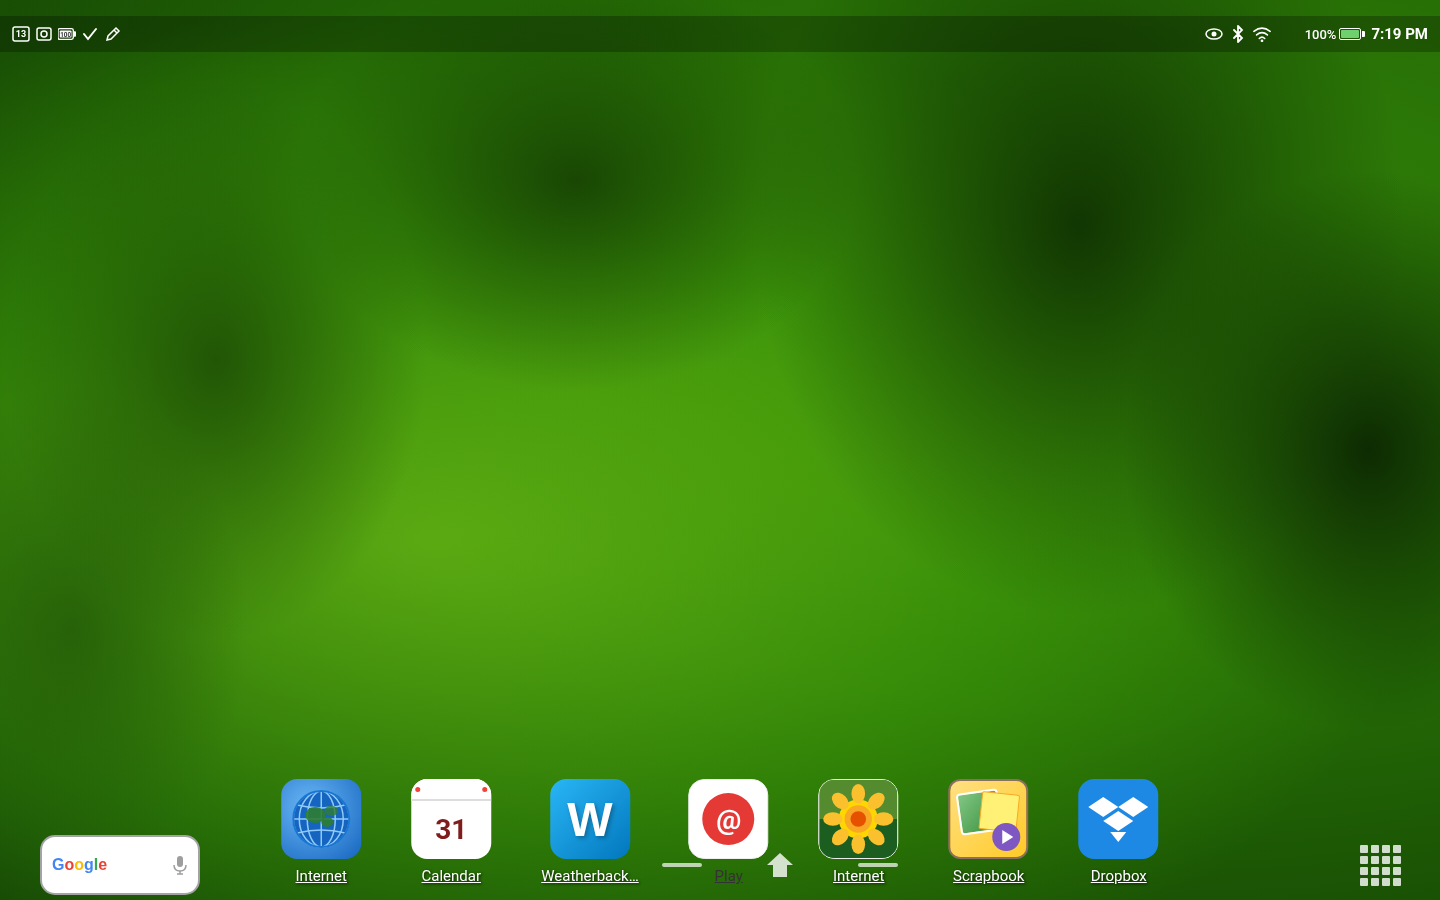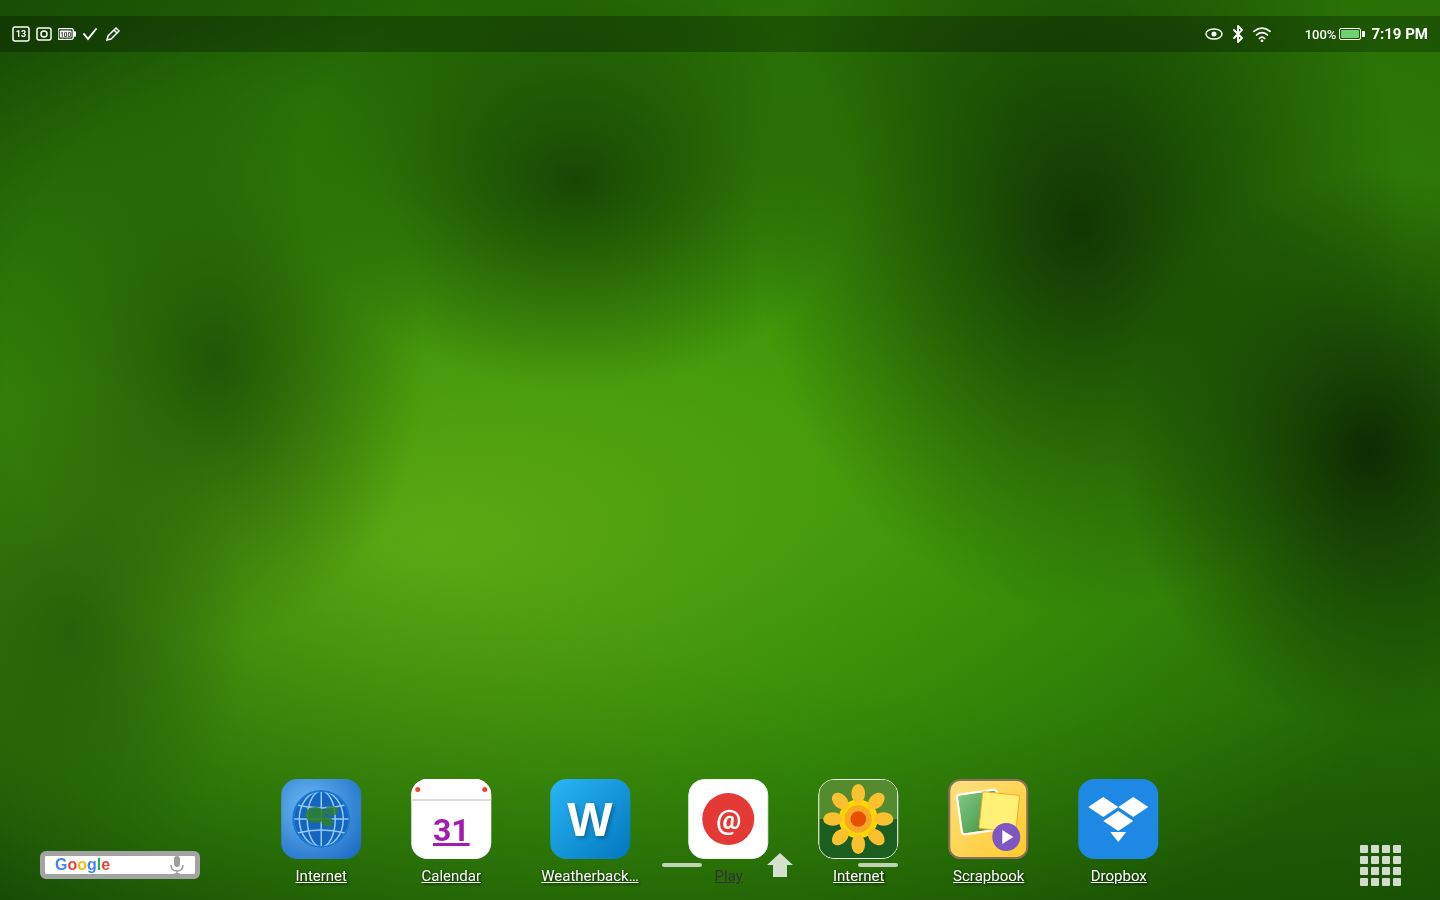--- a/index.html
+++ b/index.html
@@ -109,29 +109,29 @@
       display: inline-flex;
       align-items: center;
       justify-content: center;
       color: white;
       font-size: 11px;
     }
 
     
     .search-bar {
       background: white;
-      border-radius: 6px;
-      height: 28px;
+      border-radius: 15px;
+      height: 60px;
       width: 160px;
       display: flex;
       align-items: center;
       padding: 0 10px;
       gap: 8px;
       cursor: pointer;
-      border: 5px solid #a3a3a3;
+      border: 2px solid #a3a3a3;
     }
 
     
     .nav-controls {
       display: flex;
       align-items: center;
       gap: 60px;
     }
 
     .nav-dash {
@@ -241,25 +241,24 @@
       background: #aaa;
     }
     .cal-dot.red { background: #f44336; }
     .cal-body {
       flex: 1;
       display: flex;
       align-items: center;
       justify-content: center;
     }
     .cal-date {
-      font-size: 32px;
+      font-size: 28px;
       font-weight: bold;
-      color: #a21caf;
+      color: #7f1d1d;
       line-height: 1;
-      text-decoration: underline;
     }
 
     
     .icon-weather {
       background: linear-gradient(135deg, #29b6f6, #0277bd);
       border-radius: 16px;
     }
     .weather-w {
       font-size: 48px;
       font-weight: bold;

